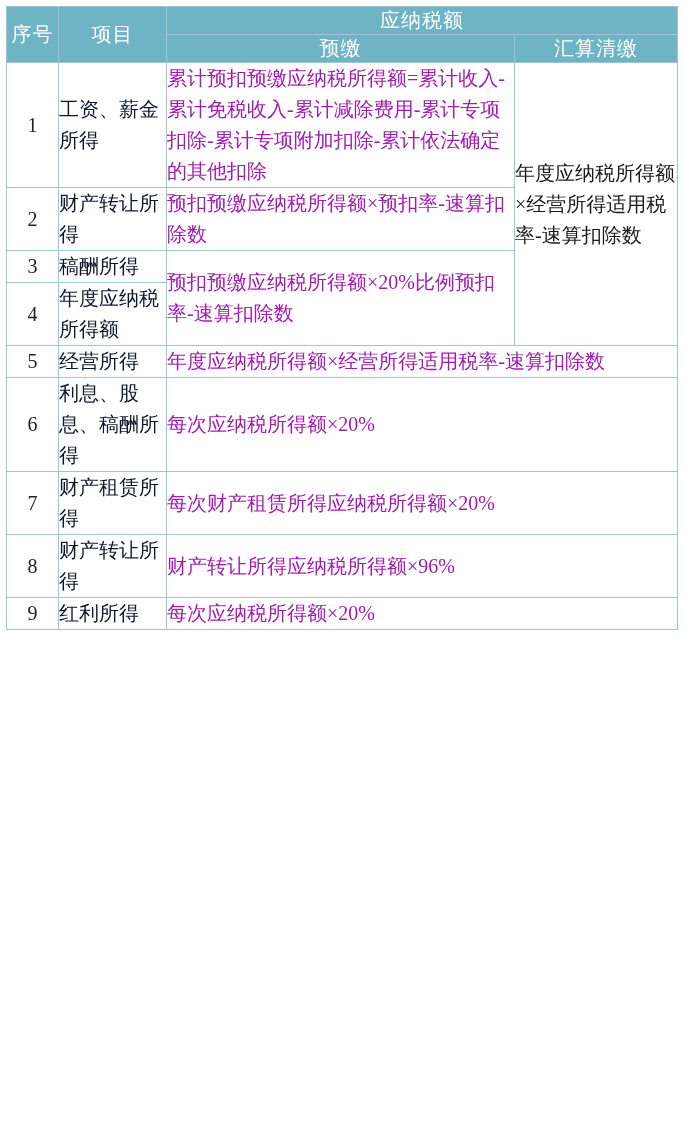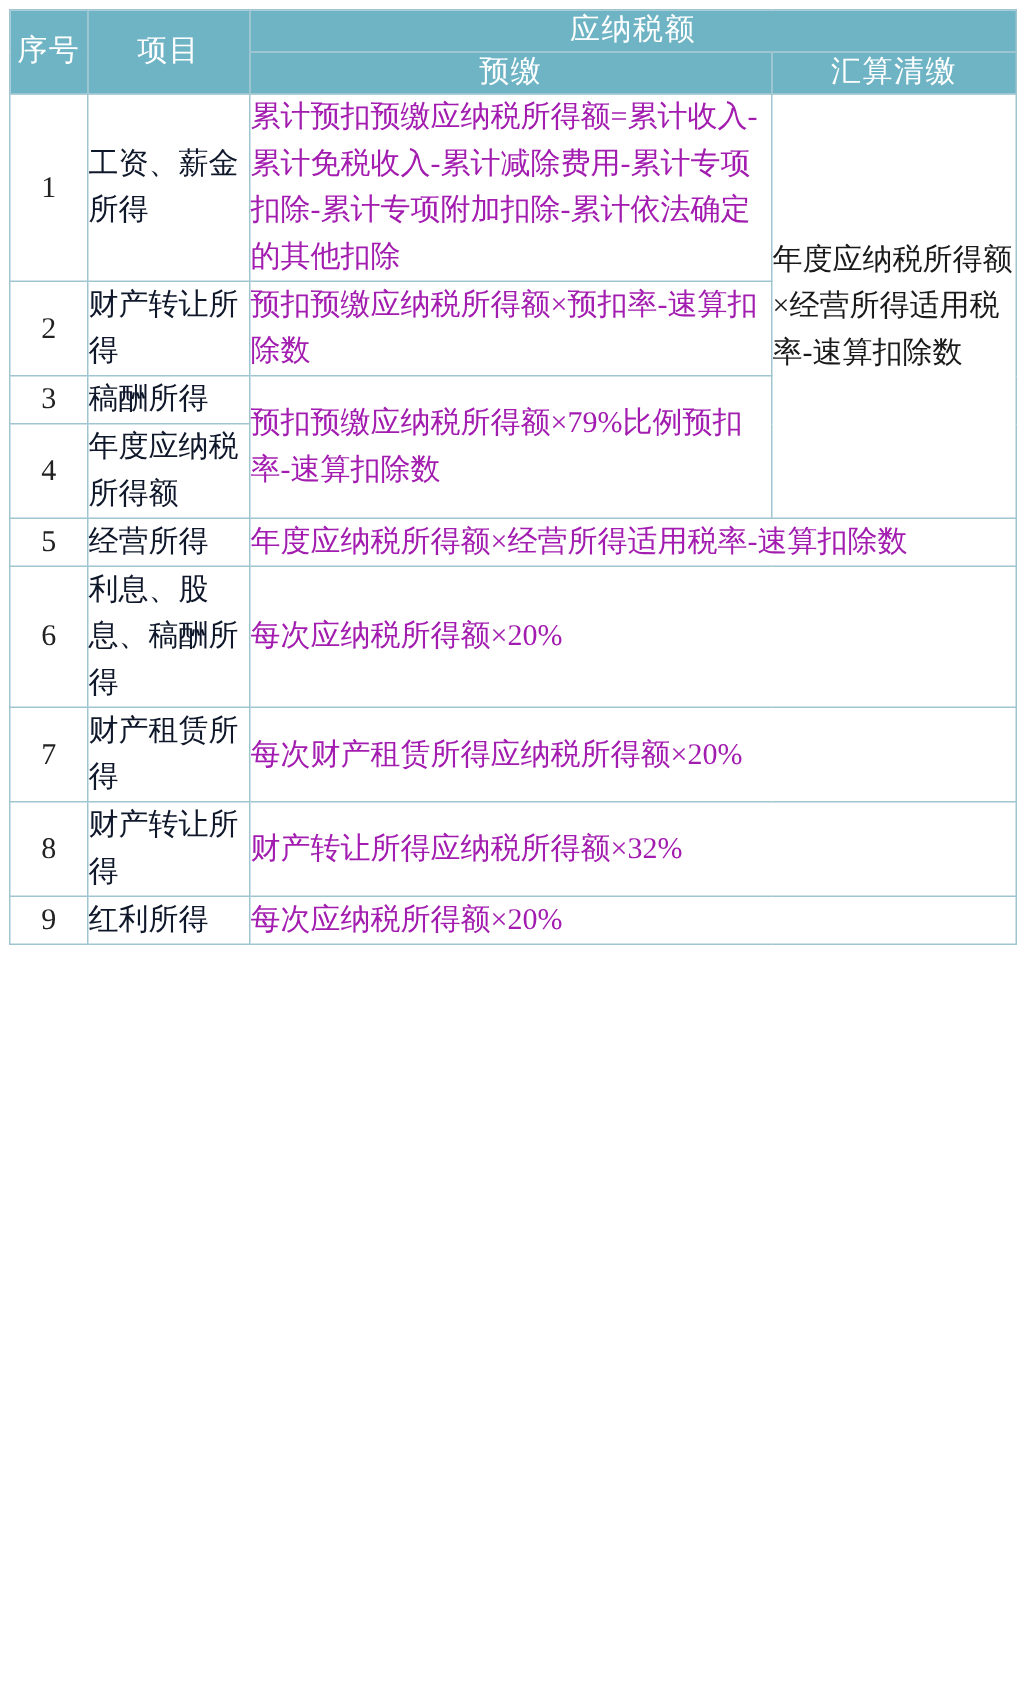--- a/index.html
+++ b/index.html
@@ -108,21 +108,21 @@
       <td class="settle-cell" rowspan="4">年度应纳税所得额×经营所得适用税率-速算扣除数</td>
     </tr>
     <tr>
       <td class="num-cell">2</td>
       <td class="item-cell">财产转让所得</td>
       <td class="formula-cell">预扣预缴应纳税所得额×预扣率-速算扣除数</td>
     </tr>
     <tr>
       <td class="num-cell">3</td>
       <td class="item-cell">稿酬所得</td>
-      <td class="formula-cell" rowspan="2">预扣预缴应纳税所得额×79%比例预扣率-速算扣除数</td>
+      <td class="formula-cell" rowspan="2">预扣预缴应纳税所得额×20%比例预扣率-速算扣除数</td>
     </tr>
     <tr>
       <td class="num-cell">4</td>
       <td class="item-cell">年度应纳税所得额</td>
     </tr>
     <tr>
       <td class="num-cell">5</td>
       <td class="item-cell">经营所得</td>
       <td class="formula-cell" colspan="2">年度应纳税所得额×经营所得适用税率-速算扣除数</td>
     </tr>
@@ -132,21 +132,21 @@
       <td class="formula-cell" colspan="2">每次应纳税所得额×20%</td>
     </tr>
     <tr>
       <td class="num-cell">7</td>
       <td class="item-cell">财产租赁所得</td>
       <td class="formula-cell" colspan="2">每次财产租赁所得应纳税所得额×20%</td>
     </tr>
     <tr>
       <td class="num-cell">8</td>
       <td class="item-cell">财产转让所得</td>
-      <td class="formula-cell" colspan="2">财产转让所得应纳税所得额×32%</td>
+      <td class="formula-cell" colspan="2">财产转让所得应纳税所得额×96%</td>
     </tr>
     <tr>
       <td class="num-cell">9</td>
       <td class="item-cell">红利所得</td>
       <td class="formula-cell" colspan="2">每次应纳税所得额×20%</td>
     </tr>
   </tbody>
 </table>
 
 </body></html>

